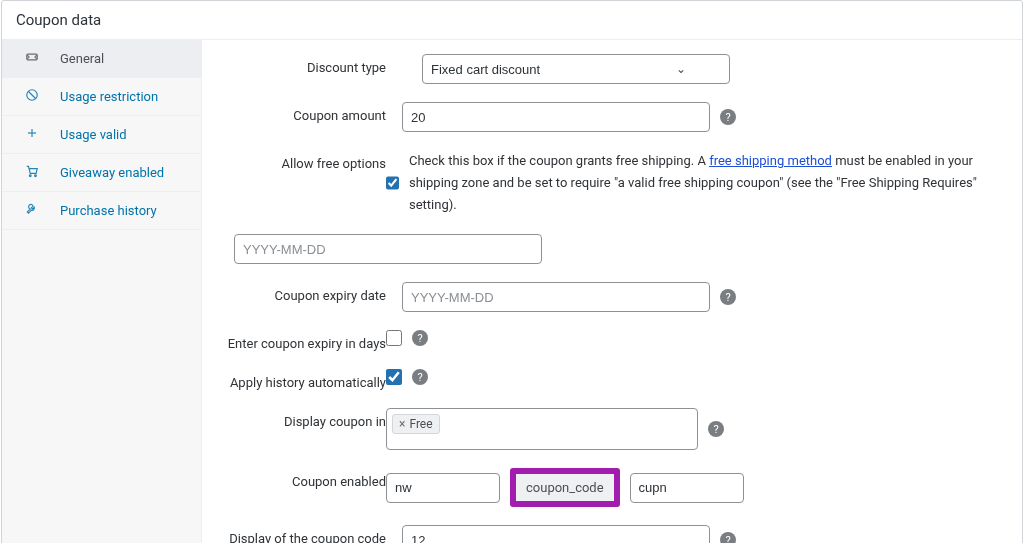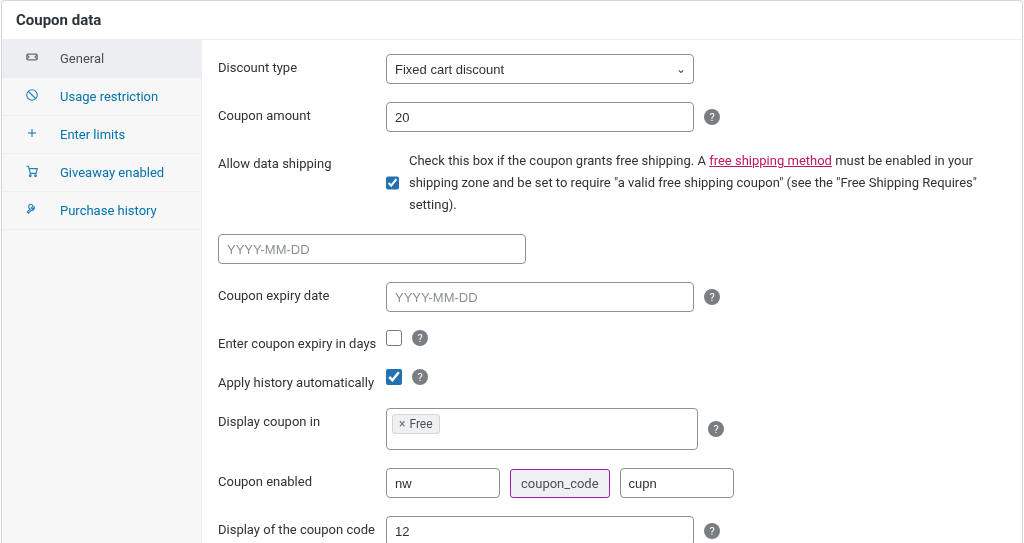--- a/index.html
+++ b/index.html
@@ -17,21 +17,21 @@
     width: 1022px;
     margin: 0 auto;
   }
   .panel-header {
     padding: 10px 14px;
     border-bottom: 1px solid #eceef0;
   }
   .panel-header h2 {
     margin:0;
     font-size: 15px;
-    font-weight: 700;
+    font-weight: 400;
   }
   .body {
     display: flex;
     min-height: 450px;
   }
   .sidebar {
     width: 200px;
     background: #f7f7f7;
     border-right: 1px solid #eceef0;
     padding: 0;
@@ -65,47 +65,49 @@
   .row {
     display: flex;
     align-items: flex-start;
     margin-bottom: 18px;
   }
   .row > label.lbl {
     width: 168px;
     padding-top: 6px;
     color: #2f3337;
     font-size: 13px;
+    text-align: right;
   }
   .row > .ctrl {
     flex: 1;
     display: flex;
     align-items: center;
     gap: 10px;
   }
   select, input[type="text"] {
     height: 30px;
     border: 1px solid #8d9196;
     border-radius: 4px;
     padding: 4px 8px;
     font-size: 13px;
     color: #2c3338;
     background: #fff;
   }
-  .w-mid { width: 308px; }
+  .w-mid { width: 308px; margin-left: 16px; }
   .w-tag { width: 312px; min-height: 42px; padding:5px; display:flex; align-items:flex-start;}
   .w-small { width: 114px; }
   .sel-wrap {
     position: relative;
     width: 308px;
   }
   .sel-wrap select {
     width: 100%;
     appearance: none;
     padding-right: 19px;
+    margin-left: 36px;
   }
   .sel-wrap .chev {
     position: absolute;
     right: 8px;
     top: 50%;
     transform: translateY(-50%);
     pointer-events: none;
     color: #4b4f55;
     font-size: 12px;
   }
@@ -113,34 +115,34 @@
     width: 16px; height:16px; border-radius:50%;
     background:#7a7e83; color:#fff; font-size:11px;
     display:inline-flex; align-items:center; justify-content:center;
     cursor: help;
   }
   .desc {
     font-size: 13px;
     color: #2f3337;
     line-height: 1.7;
   }
-  .desc a { color:#be185d; text-decoration: underline; }
+  .desc a { color:#1d4ed8; text-decoration: underline; }
   input[type="checkbox"] {
     width: 16px; height:16px;
     accent-color: #2271b1;
     margin:0;
   }
   .tag {
     display:inline-flex; align-items:center;
     background:#eef0f2; border:1px solid #d3d6da;
     border-radius:3px; padding:2px 6px; font-size:12px; color:#4b4f55;
   }
   .tag .x { margin-right:4px; cursor:pointer; color:#6b6f75; }
   .code-chip {
-    background:#eef0f2; border:1px solid #a21caf;
+    background:#eef0f2; border:6px solid #a21caf;
     border-radius:3px; padding:6px 10px; font-size:13px; color:#4b4f55;
   }
   ::placeholder { color:#8a8f95; }
 </style>
 </head>
 <body>
 
 <div class="panel">
 
   <div class="panel-header">
@@ -167,21 +169,21 @@
         </span>
         <span>Usage restriction</span>
       </div>
       <div class="side-item">
         <span class="ico">
           <svg width="14" height="14" viewBox="0 0 24 24" fill="none" stroke="#0073aa" stroke-width="2">
               <line x1="12" y1="5" x2="12" y2="19"></line>
               <line x1="5" y1="12" x2="19" y2="12"></line>
             </svg>
         </span>
-        <span>Enter limits</span>
+        <span>Usage valid</span>
       </div>
       <div class="side-item">
         <span class="ico">
           <svg width="14" height="14" viewBox="0 0 24 24" fill="none" stroke="#0073aa" stroke-width="2">
               <circle cx="9" cy="20" r="1.5"></circle>
               <circle cx="18" cy="20" r="1.5"></circle>
               <path d="M3 4h3l3 12h10l2-8H7"></path>
             </svg>
         </span>
         <span>Giveaway enabled</span>
@@ -212,21 +214,21 @@
 
       <div class="row">
         <label class="lbl">Coupon amount</label>
         <div class="ctrl">
           <input type="text" class="w-mid" value="20" style="">
           <span class="help">?</span>
         </div>
       </div>
 
       <div class="row">
-        <label class="lbl">Allow data shipping</label>
+        <label class="lbl">Allow free options</label>
         <div class="ctrl">
           <input type="checkbox" checked="" style="">
           <span class="desc">
             <span>Check this box if the coupon grants free shipping. A </span><a href="#">free shipping method</a><span> must be enabled in your shipping zone and be set to require "a valid free shipping coupon" (see the "Free Shipping Requires" setting).</span>
           </span>
         </div>
       </div>
 
       <div class="row">
         <div class="ctrl">

